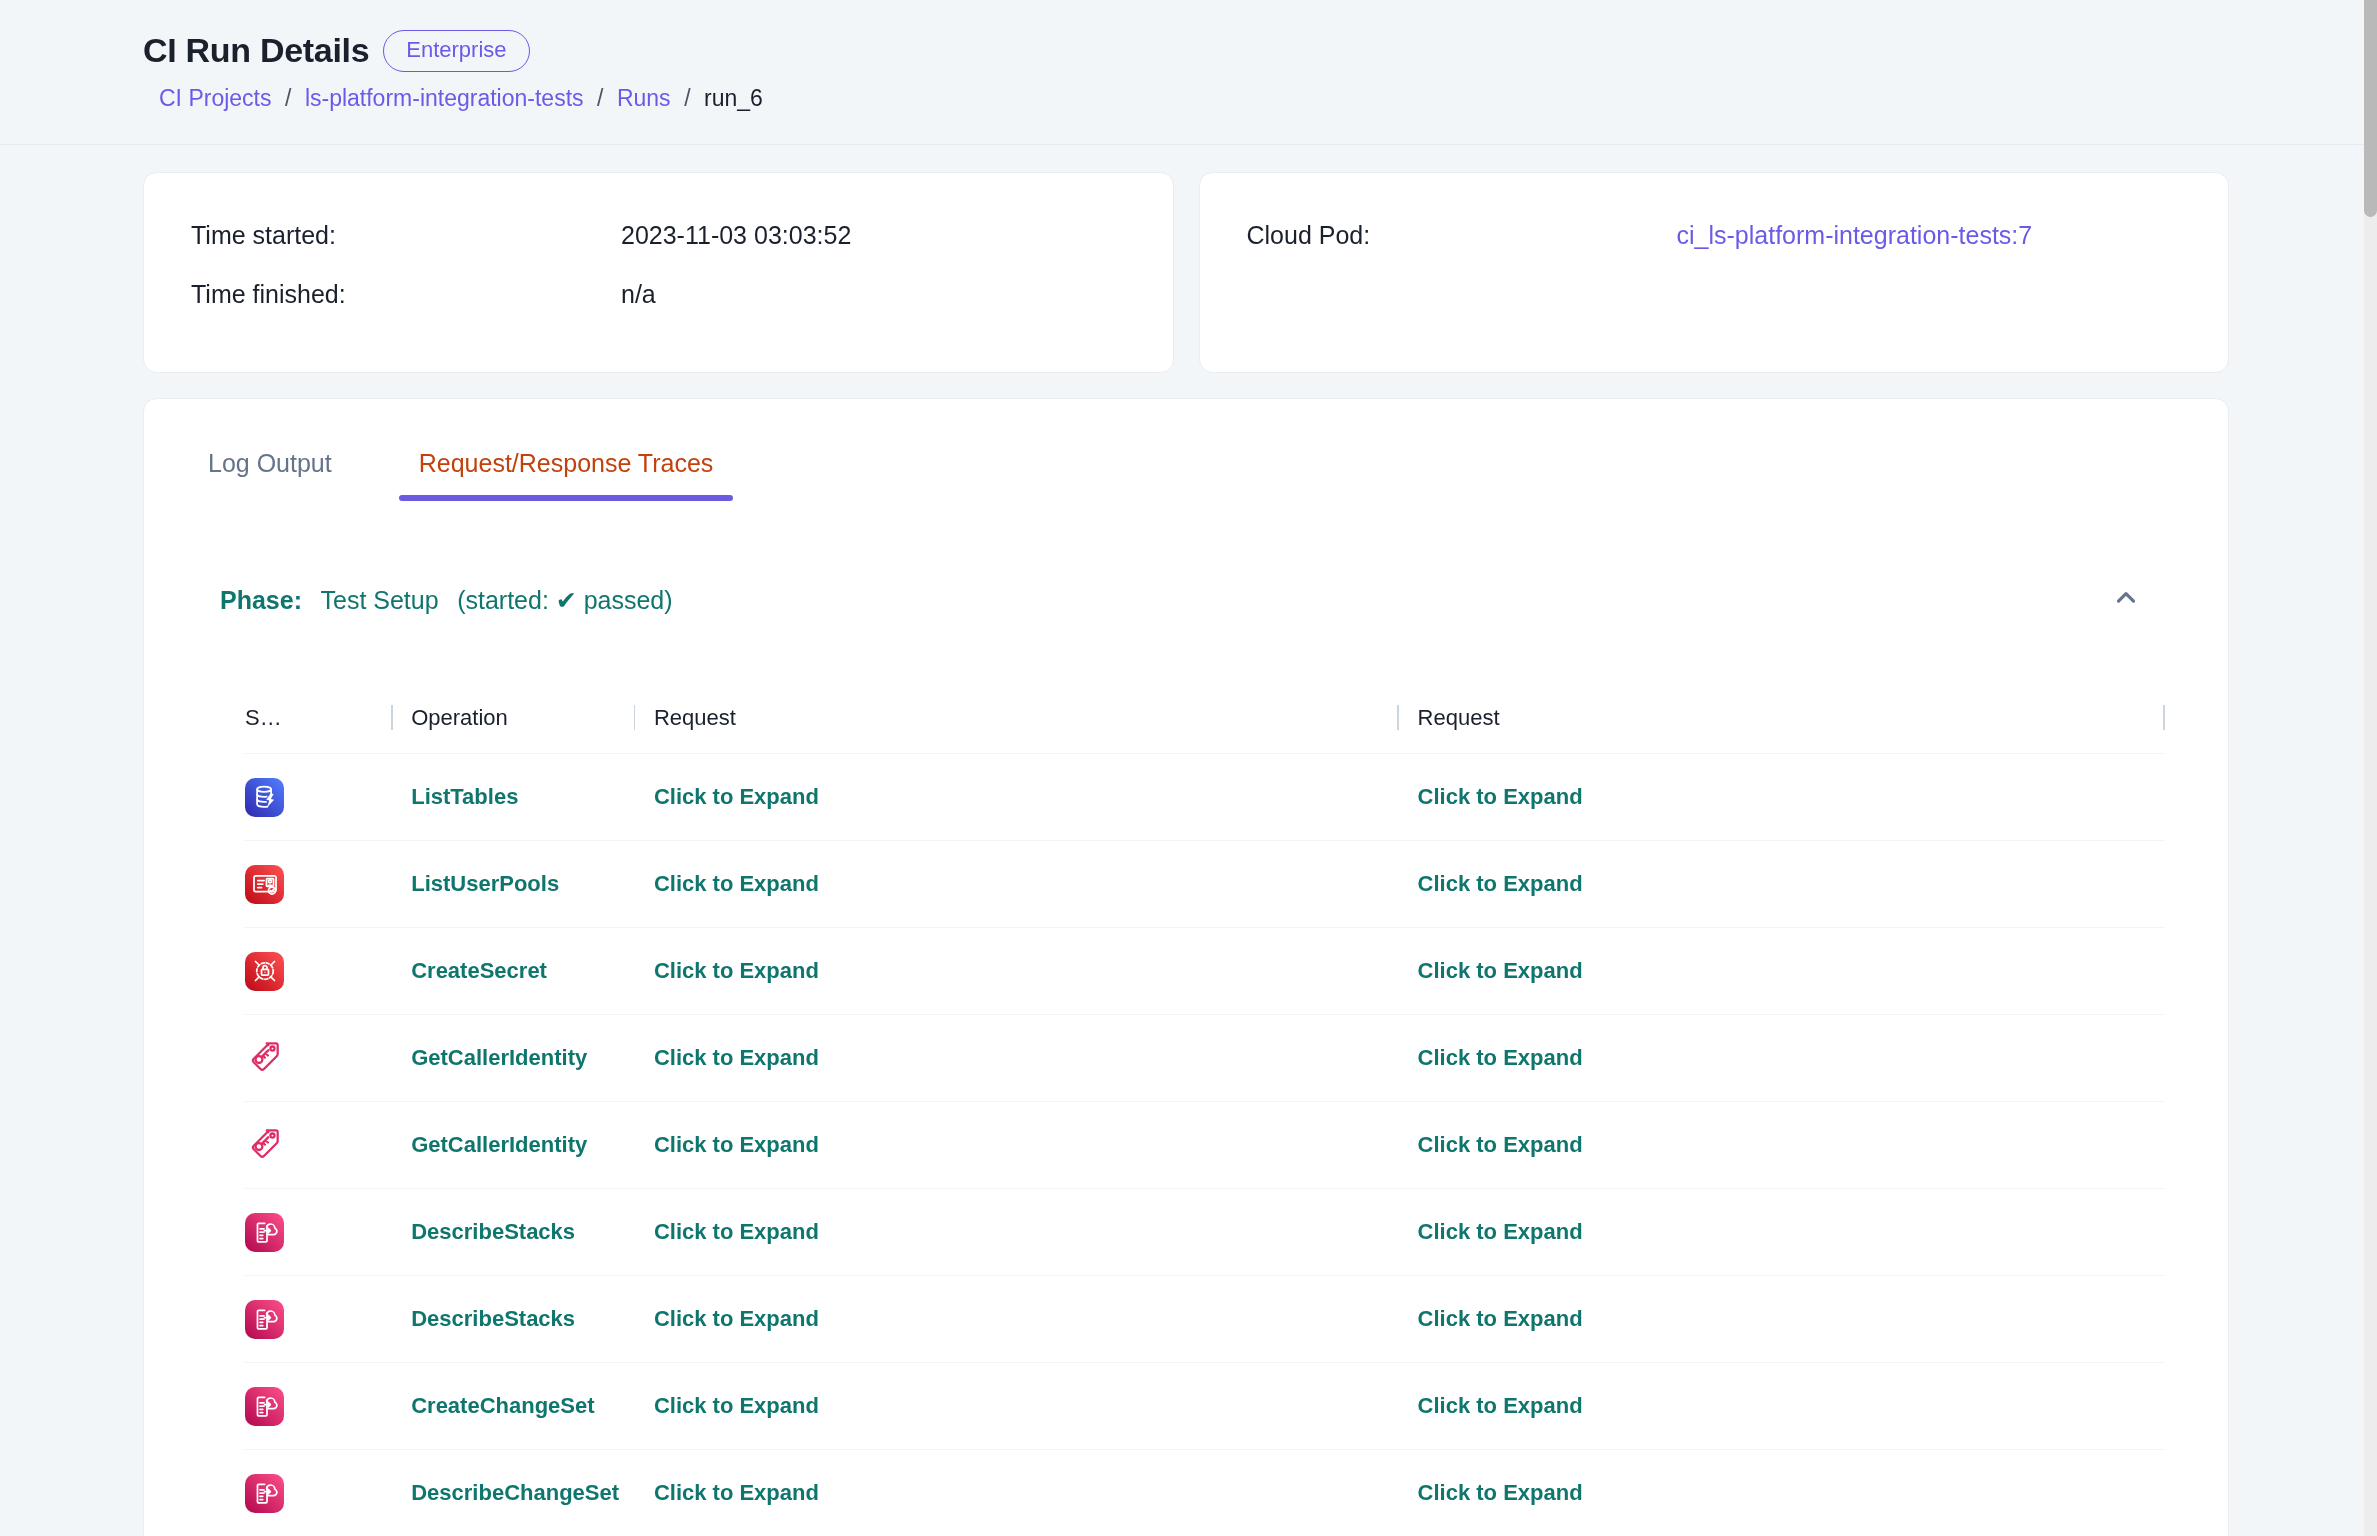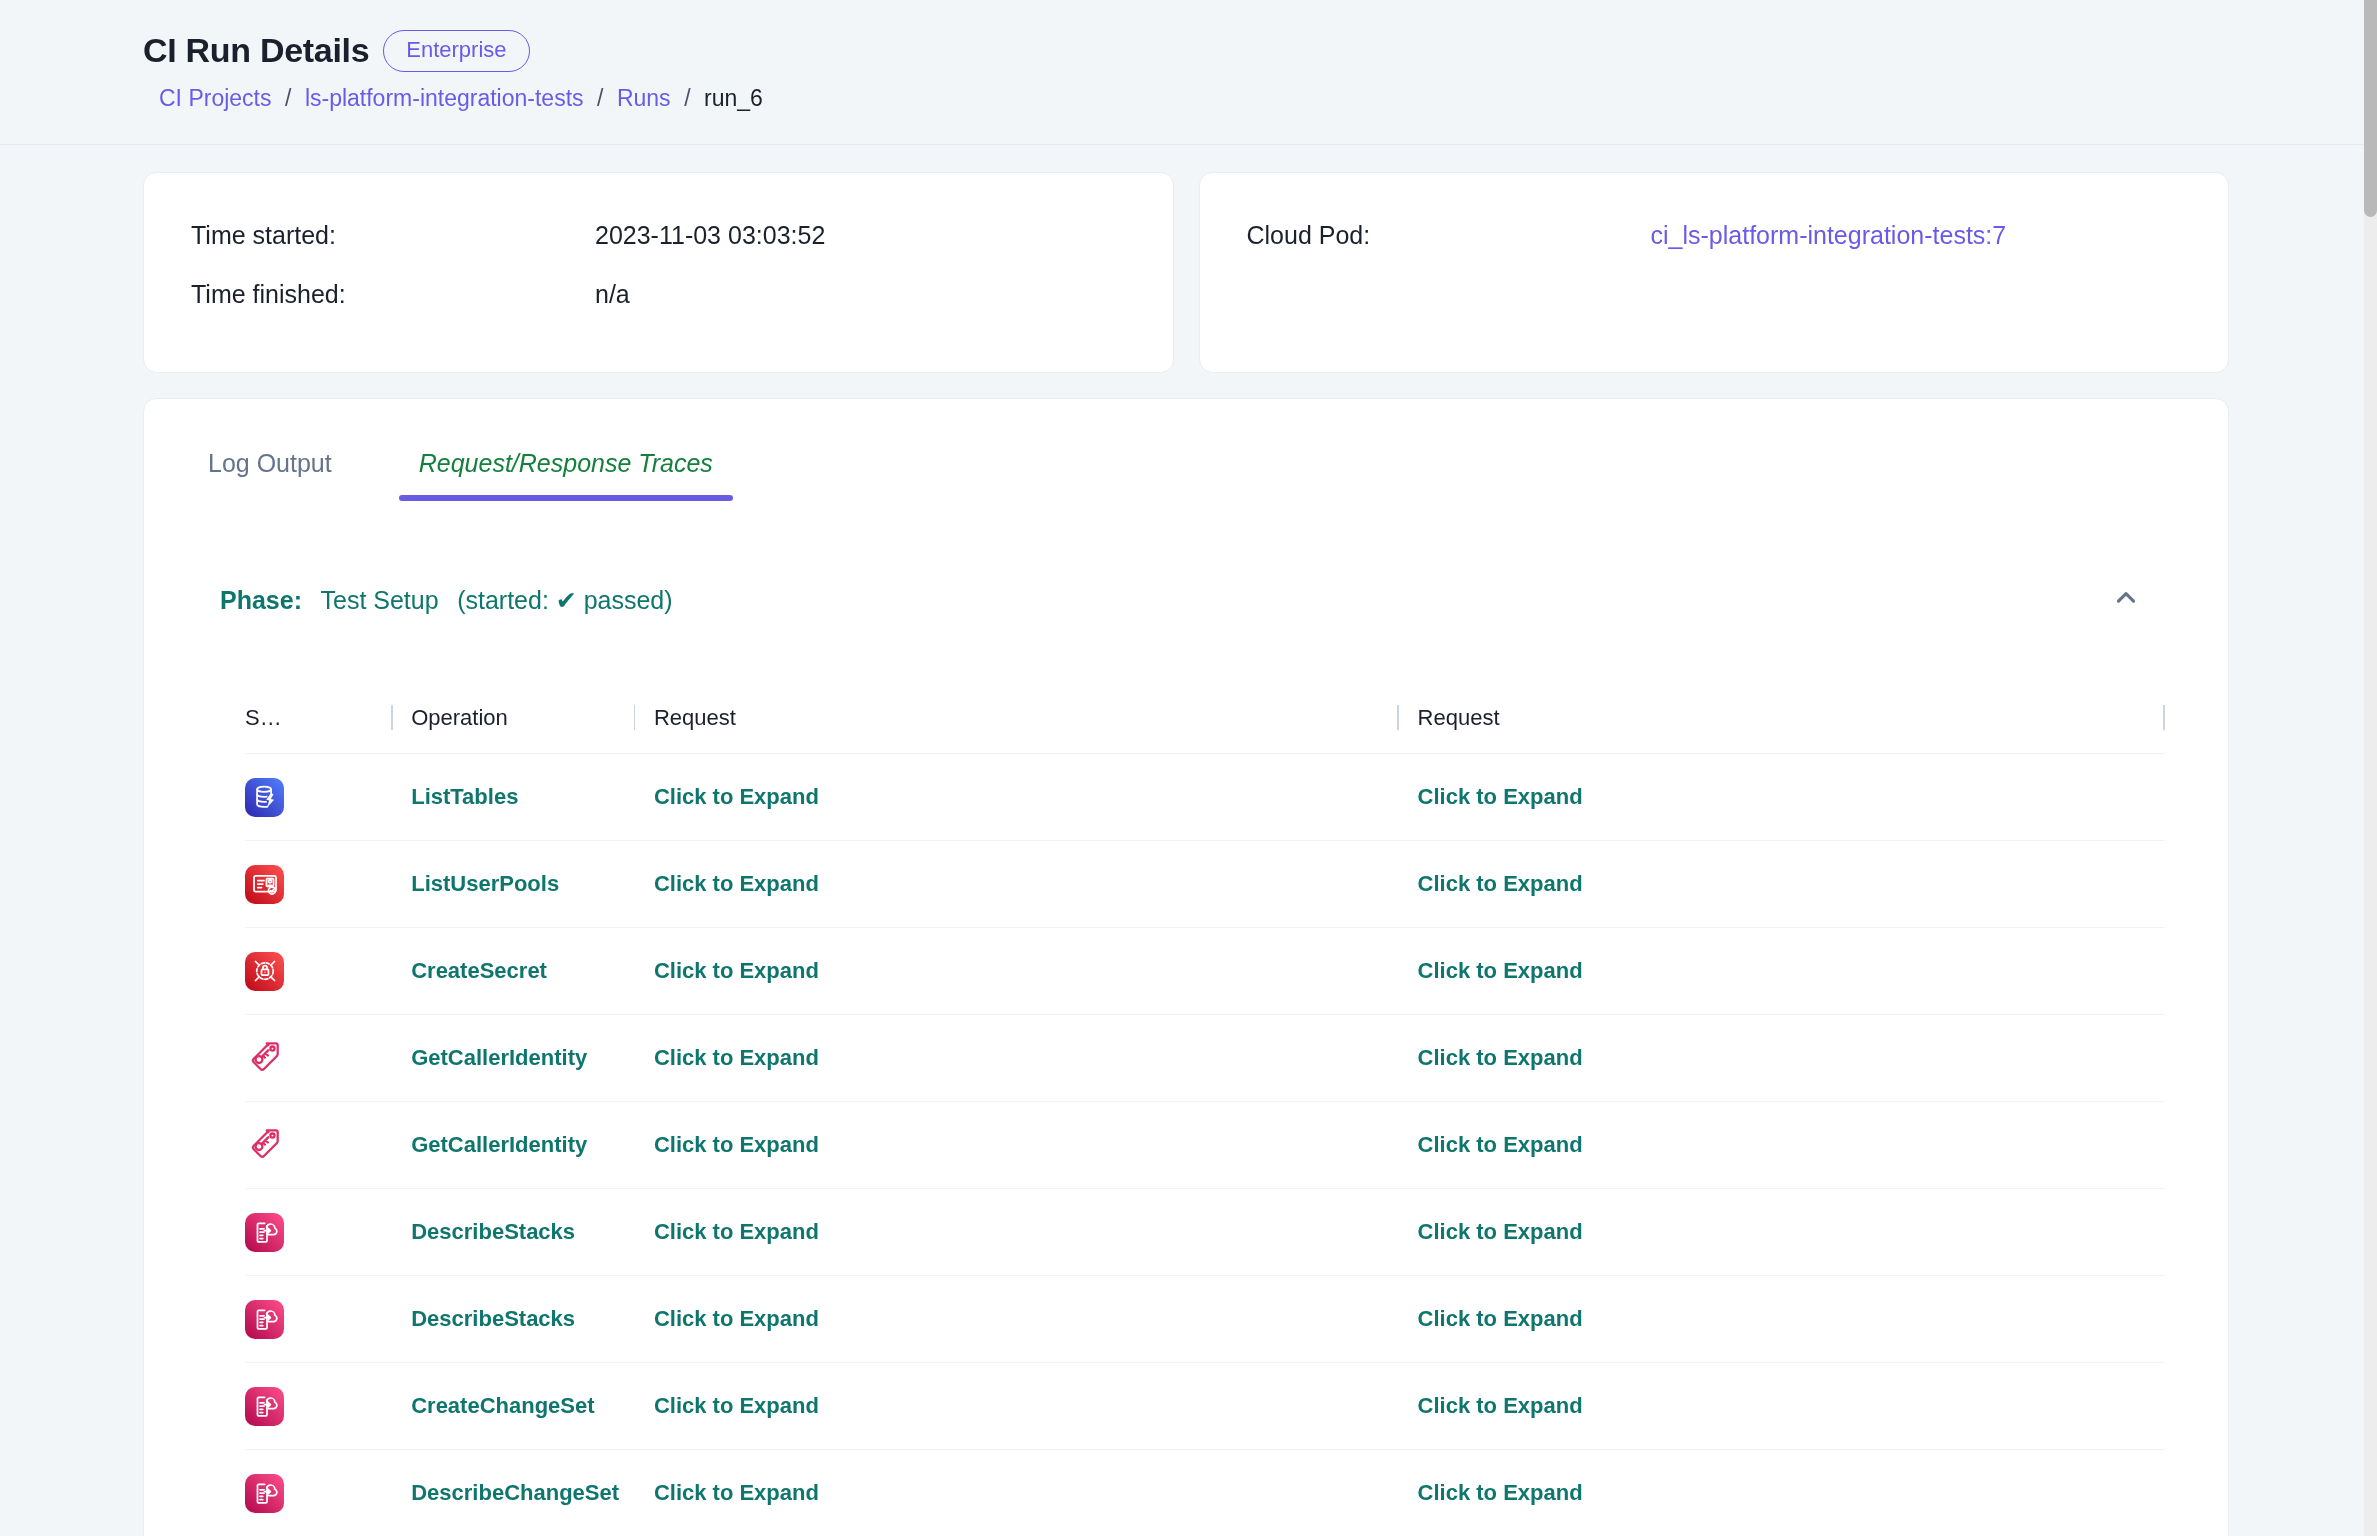--- a/index.html
+++ b/index.html
@@ -24,33 +24,33 @@
   .bc-item.link { color:#695BE8; cursor:pointer; }
   .bc-item.current { color:#1A202C; }
   .bc-sep { color:#4A5568; }
 
   
   .cards { display:flex; gap:25px; margin:27px 148px 0 143px; }
   .card {
     flex:1; background:#FFFFFF; border:1.7px solid #E8EDF2; border-radius:13.5px;
     padding:47px 47px 34px; min-height:192px;
   }
-  .card-row { display:flex; margin-bottom:29px; font-size:25px; line-height:30px; }
+  .card-row { display:flex; margin-bottom:29px; font-size:25px; line-height:30px;gap:26px; }
   .card-row .label { width:404px; color:#1A202C; }
   .card-row .value { color:#1A202C; }
   .card-row .value.link { color:#695BE8; cursor:pointer; }
 
   
   .main-card {
     margin:25px 148px 0 143px; background:#FFFFFF; border:1.7px solid #E8EDF2;
     border-radius:13.5px; min-height:1195px; padding-top:49px;
   }
   .tabs { display:flex; gap:47px; padding-left:44px; }
   .tab { position:relative; font-size:25px; line-height:30px; color:#64748B; padding:0 20px 17px; cursor:pointer; }
-  .tab.active { color:#15803d;font-style:italic; }
+  .tab.active { color:#c2410c; }
   .tab .underline { position:absolute; left:0; right:0; bottom:-5.9px; height:5.9px; border-radius:3.4px; background:#695CE0; }
 
   
   .phase-row { margin-top:88px; padding:0 87px 0 76px; display:flex; align-items:center; justify-content:space-between; }
   .phase-left { display:flex; align-items:baseline; gap:18.5px; font-size:25px; line-height:30px; color:#0f766e; }
   .phase-label { font-weight:700; }
   .collapse-btn { background:none; border:none; cursor:pointer; display:flex; align-items:center; }
 
   
   .trace-table { margin-top:66px; padding:0 63px 0 101px; }

